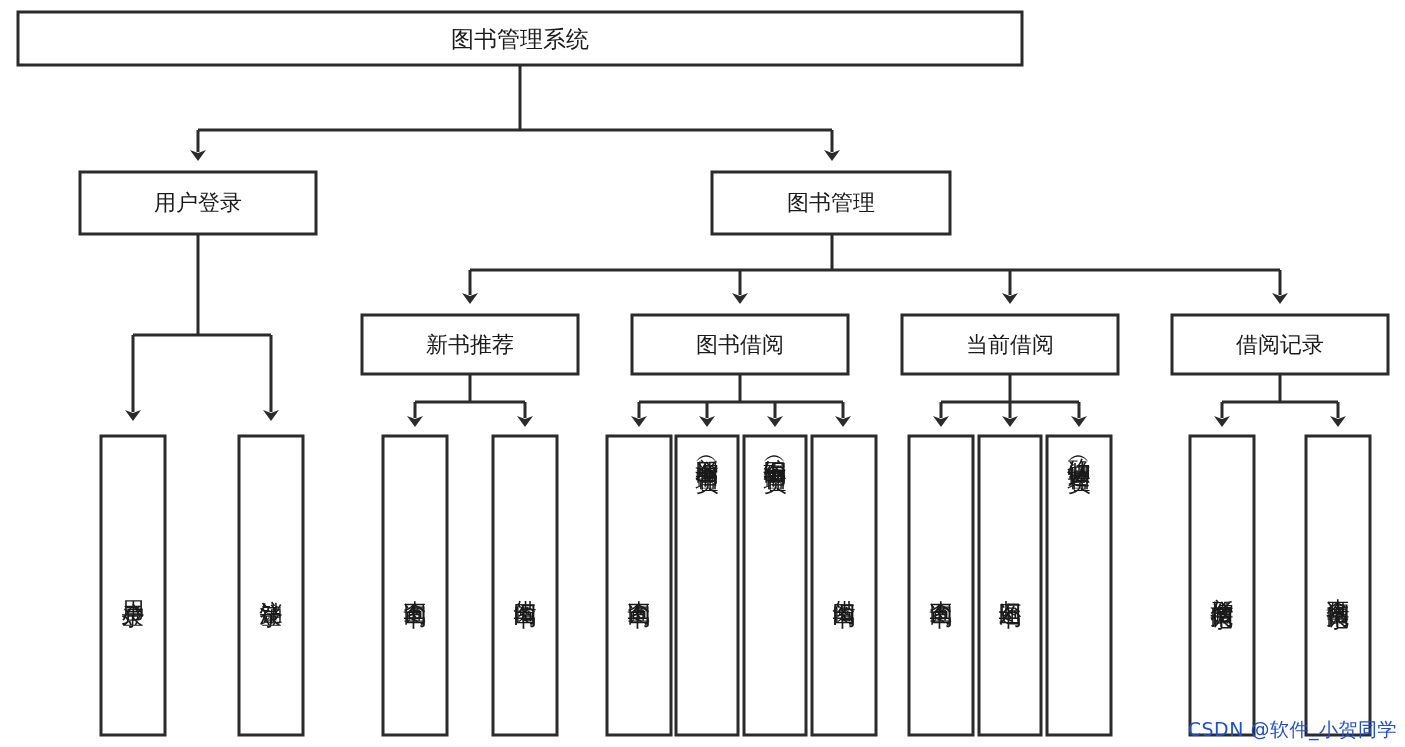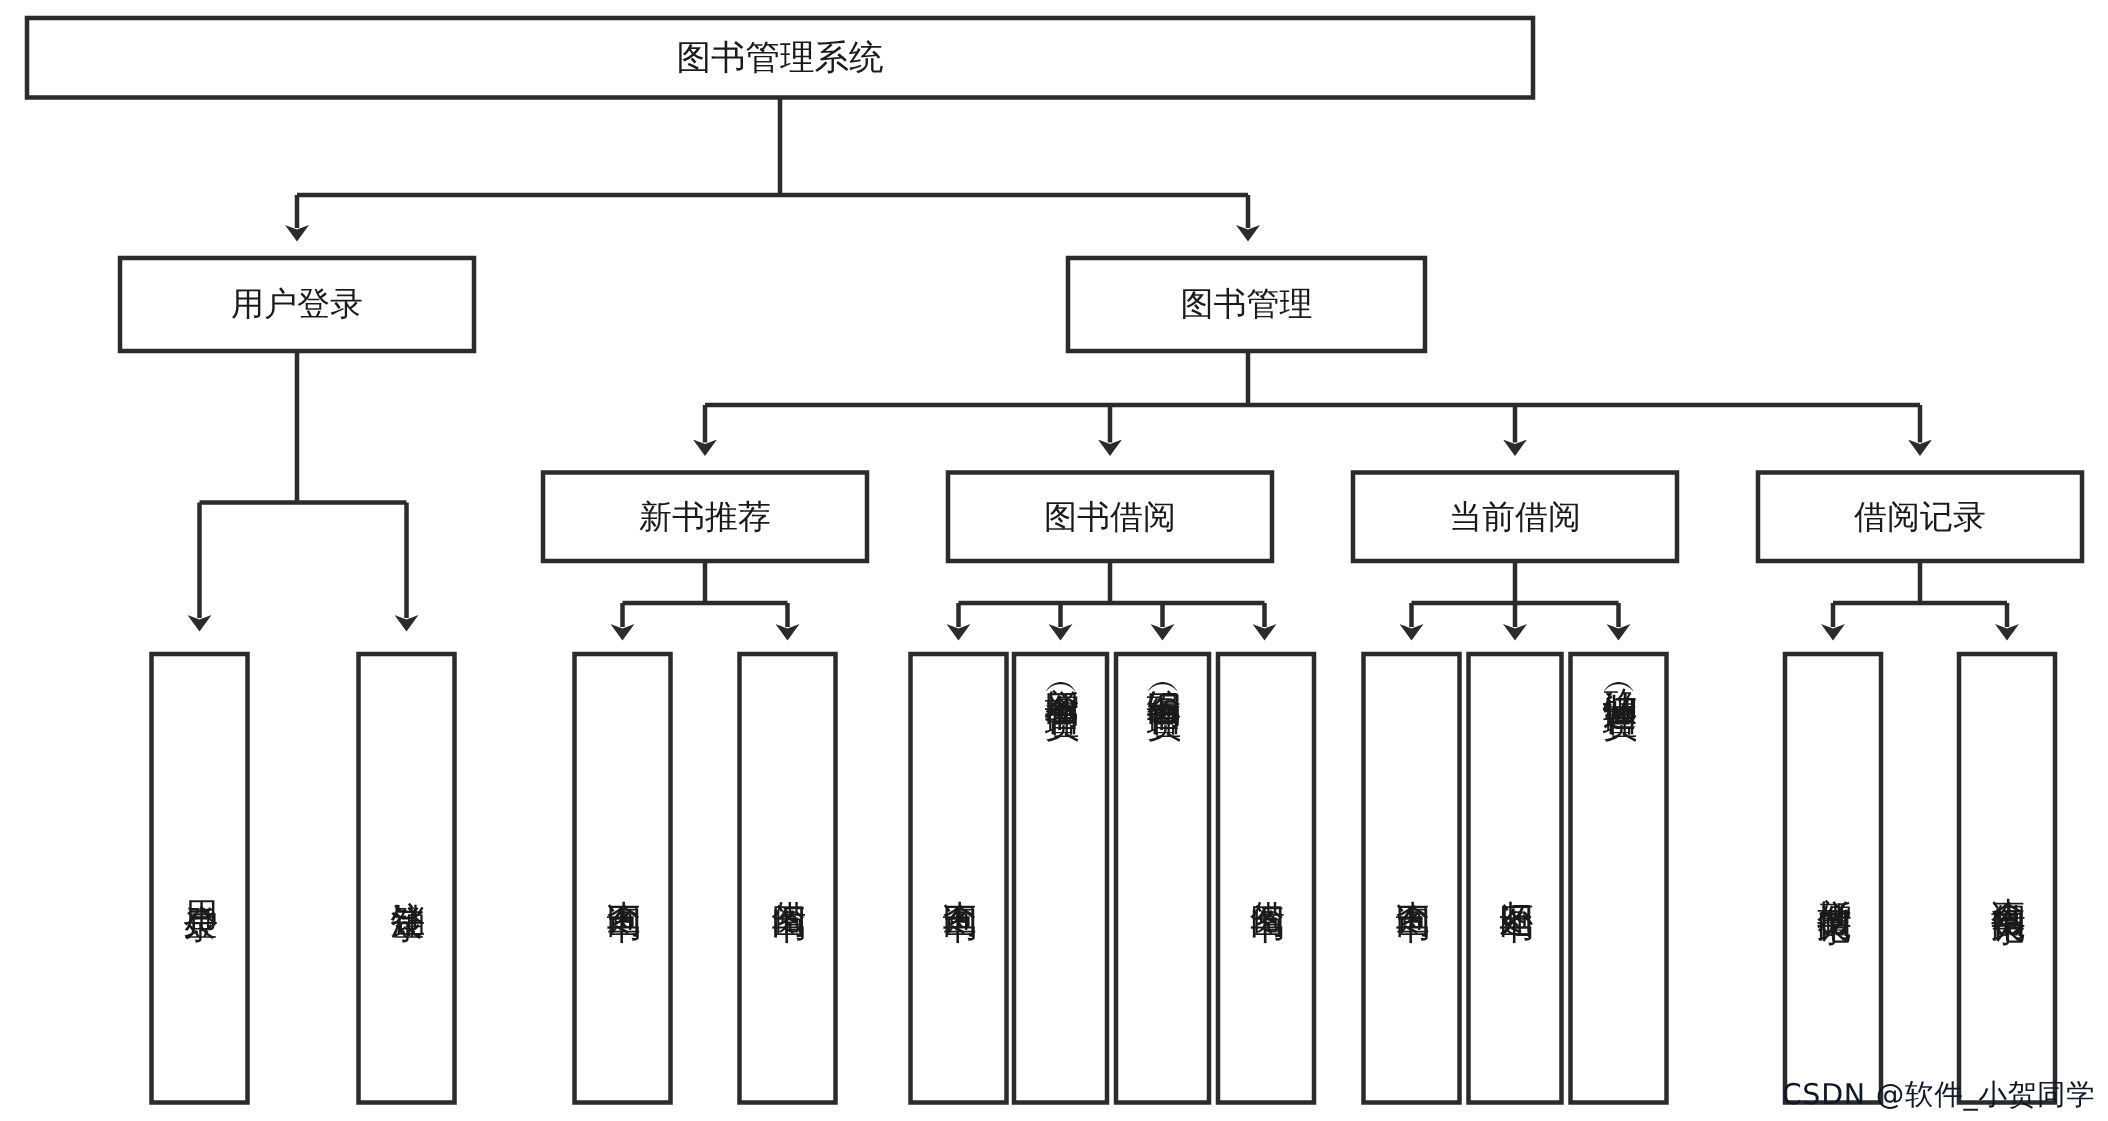--- a/index.html
+++ b/index.html
@@ -72,21 +72,21 @@
     letter-spacing: 2px;
     color: #1a1a1a;
     white-space: nowrap;
   }
   .watermark {
     position: absolute;
     right: 8px;
     bottom: 4px;
     font-family: "DejaVu Sans", "Liberation Sans", sans-serif;
     font-size: 19px;
-    color: #0f172a;
+    color: #1d4ed8;
     letter-spacing: 0.5px;
     white-space: nowrap;
   }
 </style>
 </head>
 <body>
 
 <div id="canvas">
 
   <svg class="diagram" viewBox="0 0 1405 747" xmlns="http://www.w3.org/2000/svg">

